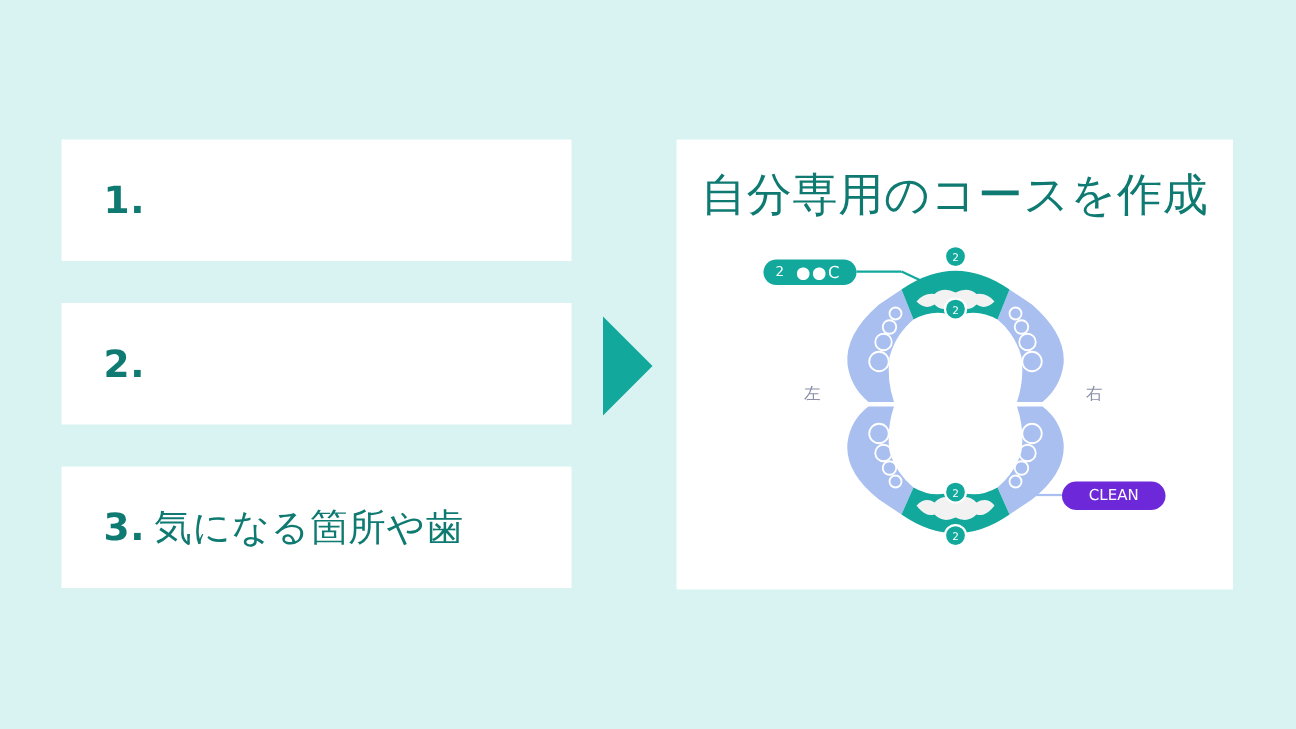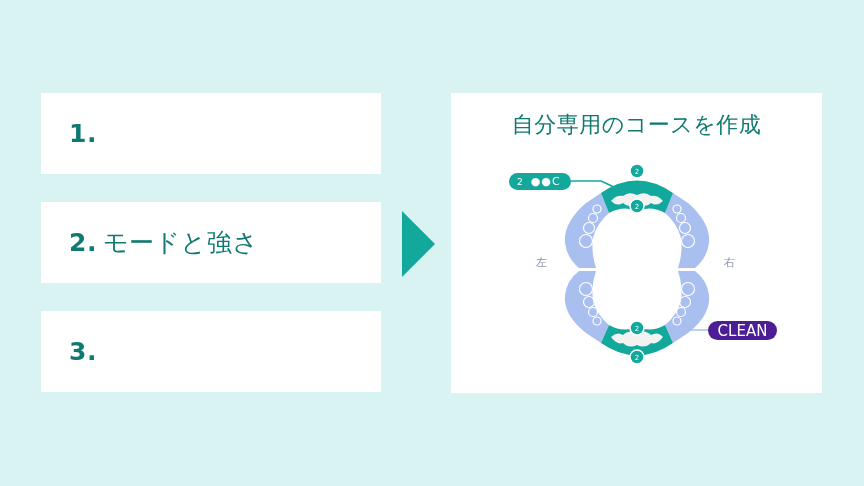--- a/index.html
+++ b/index.html
@@ -25,53 +25,53 @@
     border-top:33px solid transparent;
     border-bottom:33px solid transparent;
     border-left:33px solid #12a89c;
   }
   .panel {
     position:absolute; left:451px; top:93px; width:371px; height:300px;
     background:#ffffff;
   }
   .panel-title {
     position:absolute; left:0; right:0; top:17px; text-align:center;
-    color:#0f7a72; font-size:22px; letter-spacing:0.5px;
+    color:#0f7a72; font-size:30px; letter-spacing:0.5px;
   }
   .side-label {
     position:absolute; top:162px; color:#8a90a8; font-size:11px;
   }
   #label-left { left:85px; }
   #label-right { left:273px; }
   .tag-setting {
     position:absolute; left:58px; top:80px; width:62px; height:17px;
     border-radius:9px; background:#12a89c; color:#ffffff;
     font-size:9px; display:flex; align-items:center; padding-left:8px;
     box-sizing:border-box;
   }
   .tag-setting .dots { font-size:11px; margin-left:8px; letter-spacing:1px; }
   .tag-clean {
     position:absolute; left:257px; top:228px; width:69px; height:19px;
-    border-radius:10px; background:#4c1d95; color:#ffffff;
-    font-size:15px; display:flex; align-items:center; justify-content:center;
+    border-radius:10px; background:#6d28d9; color:#ffffff;
+    font-size:10px; display:flex; align-items:center; justify-content:center;
   }
   svg.chart { position:absolute; left:0; top:0; }
 </style>
 </head>
 <body>
 
 <div class="step" id="step1">
   <span class="num">1.</span>
 </div>
 <div class="step" id="step2">
   <span class="num">2.</span>
-  <span>モードと強さ</span>
 </div>
 <div class="step" id="step3">
   <span class="num">3.</span>
+  <span>気になる箇所や歯</span>
 </div>
 
 <div class="arrow"></div>
 
 <div class="panel">
   <div class="panel-title">自分専用のコースを作成</div>
 
   <svg class="chart" width="371" height="300" viewBox="0 0 371 300">
 
     <line x1="120" y1="88" x2="150" y2="88" stroke="#12a89c" stroke-width="1.5"></line>

